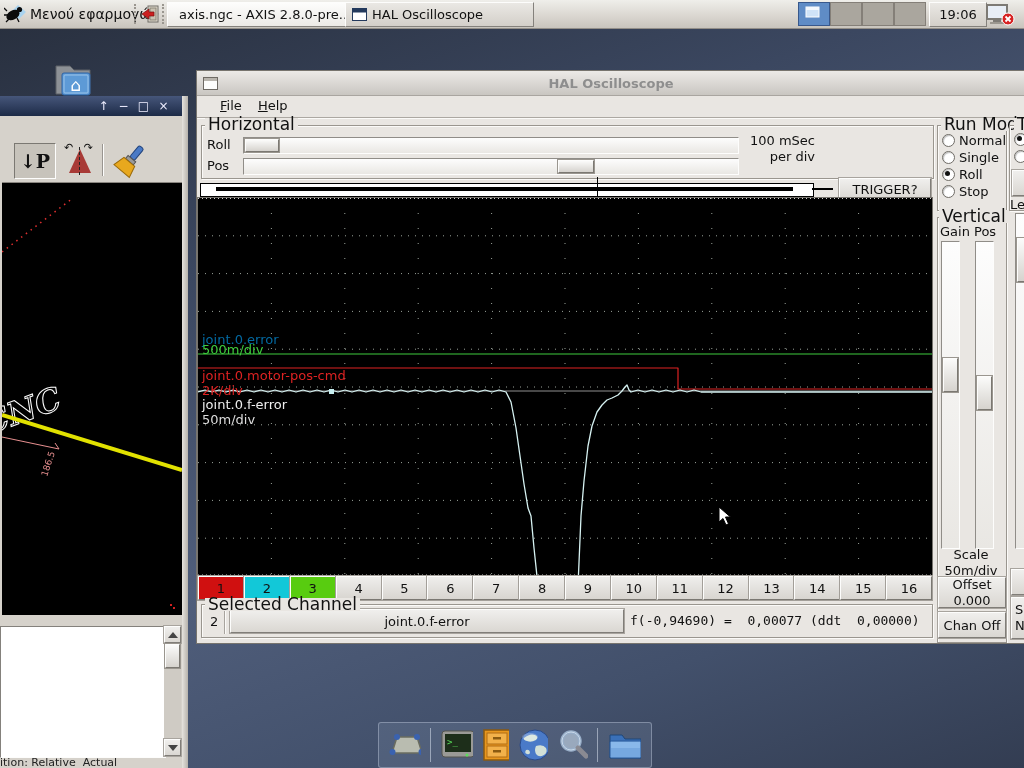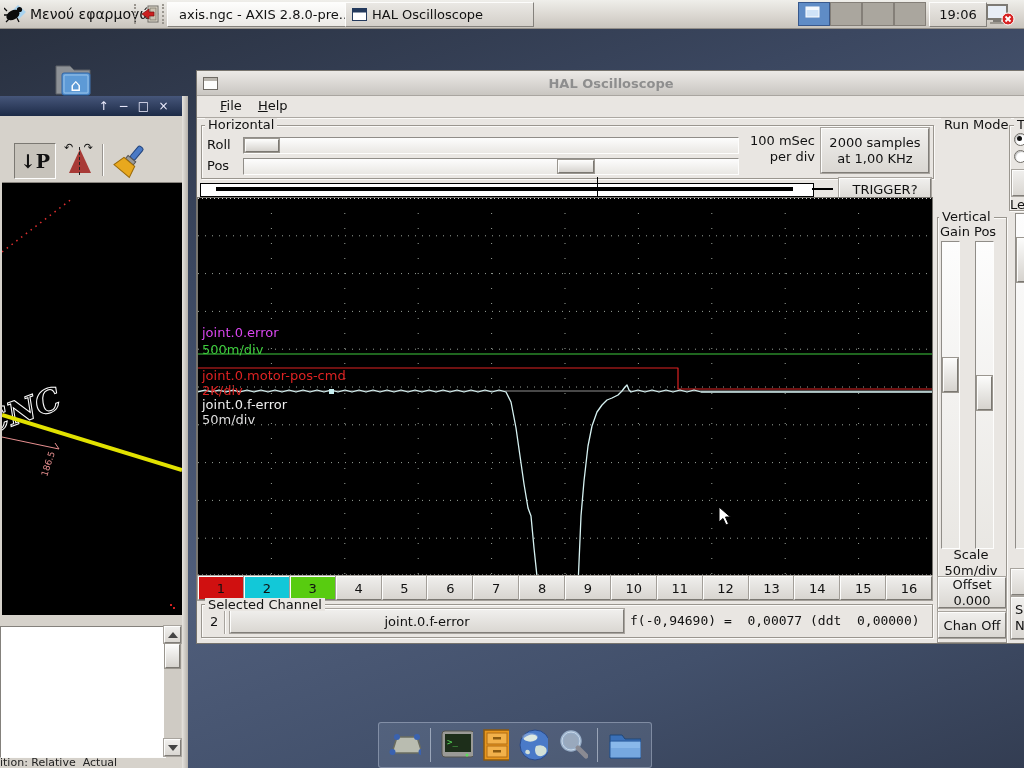--- a/index.html
+++ b/index.html
@@ -3,21 +3,21 @@
 <meta charset="utf-8">
 <title>screenshot</title>
 <style>
   html,body{margin:0;padding:0;}
   #screen{position:relative;width:1024px;height:768px;overflow:hidden;
     font-family:"DejaVu Sans",sans-serif;font-size:13px;color:#111;
     background:linear-gradient(160deg,#272e3c 0%,#3b4760 30%,#505e7b 58%,#42506b 80%,#333d52 100%);}
   .abs{position:absolute;}
   .sunken{background:#fff;border:1px solid;border-color:#84817c #fdfdfc #fdfdfc #84817c;}
   .frame{border:1px solid #9a968f;box-shadow:inset 1px 1px 0 #fbfaf8, 1px 1px 0 #fbfaf8;}
-  .frame-label{position:absolute;background:#e9e6e2;padding:0 3px;line-height:13px;font-size:13px;white-space:nowrap;}
+  .frame-label{position:absolute;background:#e9e6e2;padding:0 3px;line-height:13px;font-size:17px;white-space:nowrap;}
   .btn{display:flex;align-items:center;justify-content:center;text-align:center;
     background:linear-gradient(#f0efed,#dad7d2);border:1px solid;border-color:#fdfdfc #807d78 #807d78 #fdfdfc;
     box-shadow:0 0 0 1px #a8a49e;}
   .trough{background:linear-gradient(#fdfdfd,#e9e7e3);border:1px solid;border-color:#908d88 #fdfdfc #fdfdfc #908d88;}
   .handle{position:absolute;background:linear-gradient(#fbfbfa,#d6d3ce);border:1px solid;border-color:#fdfdfc #7b7872 #7b7872 #fdfdfc;box-shadow:0 0 0 1px #9a968f;}
   .radio{display:inline-block;width:11px;height:11px;border-radius:50%;background:#fff;
     border:1px solid #6f6c66;box-shadow:inset 1px 1px 1px rgba(0,0,0,.25);position:relative;flex:none;}
   .radio.sel::after{content:"";position:absolute;left:2px;top:2px;width:5px;height:5px;border-radius:50%;background:#111;}
   .radio-row{display:flex;align-items:center;gap:4px;height:17px;font-size:13px;white-space:nowrap;}
   .grip{border-left:2px dotted #9a968f;height:20px;}
@@ -193,24 +193,20 @@
       <div class="handle" style="left:1px;top:1px;width:32px;height:11px"></div>
     </div>
     <div class="abs" style="left:10px;top:87px">Pos</div>
     <div class="abs trough" style="left:46px;top:87px;width:494px;height:15px">
       <div class="handle" style="left:314px;top:1px;width:34px;height:11px"></div>
     </div>
     <div class="abs two-line" style="left:538px;top:62px;width:80px;text-align:right">
       <div>100 mSec</div>
       <div>per div</div>
     </div>
-    <div class="abs btn two-line" style="left:624px;top:57px;width:106px;height:43px;flex-direction:column">
-      <div>2000 samples</div>
-      <div>at 1,00 KHz</div>
-    </div>
 
     <div class="abs" style="left:3px;top:112px;width:612px;height:12px;background:#fff;border:1px solid #000">
       <div class="abs" style="left:15px;top:3px;width:577px;height:4px;background:#000"></div>
     </div>
     <div class="abs" style="left:615px;top:117px;width:21px;height:2px;background:#000"></div>
     <div class="abs" style="left:400px;top:106px;width:1px;height:23px;background:#000"></div>
     <div class="abs btn" style="left:642px;top:107px;width:90px;height:20px">
       <span>TRIGGER?</span>
     </div>
 
@@ -235,21 +231,21 @@
           <line x1="0" y1="302.4" x2="734" y2="302.4" stroke="#9aa39a" stroke-width="1" stroke-dasharray="1,6"></line>
           <line x1="0" y1="340.2" x2="734" y2="340.2" stroke="#9aa39a" stroke-width="1" stroke-dasharray="1,6"></line>
           <line x1="0" y1="0.5" x2="734" y2="0.5" stroke="#cfcfcf" stroke-width="1" stroke-dasharray="1,3"></line>
           <line x1="0" y1="377" x2="734" y2="377" stroke="#cfcfcf" stroke-width="1" stroke-dasharray="1,3"></line>
           <line x1="0" y1="156" x2="734" y2="156" stroke="#3ecc3e" stroke-width="1.2"></line>
           <polyline points="0,170 480,170 480,191 734,191" fill="none" stroke="#dd2222" stroke-width="1.2" stroke-linejoin="round"></polyline>
           <line x1="0" y1="193" x2="734" y2="193" stroke="#909090" stroke-width="1"></line>
           <polyline points="0,194 7,192 14,194 21,192 28,194 35,192 42,194 49,192 56,194 63,192 70,194 77,192 84,194 91,192 98,194 105,192 112,194 119,192 126,194 133,192 140,194 147,192 154,194 161,192 168,194 175,192 182,194 189,192 196,194 203,192 210,194 217,192 224,194 231,192 238,194 245,192 252,194 259,192 266,194 273,192 280,194 287,192 294,194 301,192 308,194 313,204 318,230 322,258 326,286 330,310 333,318 336,350 340,388 345,432 361,452 376,432 380,388 383,318 386,283 390,248 394,228 399,214 404,207 409,202 414,200 420,197 424,193 427,189 429,187 431,192 433,194 433,194 440,192 447,194 454,192 461,194 468,192 475,194 482,192 489,194 496,192 503,194 734,194" fill="none" stroke="#d6f2f2" stroke-width="1.3" stroke-linejoin="round"></polyline>
           <rect x="131" y="191" width="5" height="5" fill="#c6eef0"></rect>
         </svg>
-      <div class="trace-label" style="left:4px;top:127px;color:#d946ef">joint.0.error</div>
+      <div class="trace-label" style="left:4px;top:134px;color:#0369a1">joint.0.error</div>
       <div class="trace-label" style="left:4px;top:144px;color:#3ecc3e">500m/div</div>
       <div class="trace-label" style="left:4px;top:170px;color:#dd2222">joint.0.motor-pos-cmd</div>
       <div class="trace-label" style="left:4px;top:185px;color:#dd2222">2K/div</div>
       <div class="trace-label" style="left:4px;top:199px;color:#eee">joint.0.f-error</div>
       <div class="trace-label" style="left:4px;top:214px;color:#ddd">50m/div</div>
     </div>
 
     <div class="abs" style="left:1px;top:505px;width:734px;height:24px;display:flex" id="channel-row">
         <div class="chan-btn" style="background: rgb(208, 16, 16);">1</div>
         <div class="chan-btn" style="background: rgb(18, 200, 216);">2</div>
@@ -272,20 +268,40 @@
     <div class="abs frame" style="left:4px;top:533px;width:730px;height:32px">
       <div class="abs" style="left:8px;top:9px">2</div>
       <div class="abs" style="left:22px;top:3px;height:26px;border-left:1px solid #a8a49e;border-right:1px solid #fbfaf8"></div>
       <div class="abs btn" style="left:28px;top:4px;width:392px;height:22px">
         <span>joint.0.f-error</span>
       </div>
       <div class="abs" style="left:428px;top:8px;font-family:'DejaVu Sans Mono',monospace;font-size:13px;white-space:pre">f(-0,94690) =  0,00077 (ddt  0,00000)</div>
     </div>
     <span class="frame-label" style="left:8px;top:527px">Selected Channel</span>
 
+    <div class="abs frame" style="left:740px;top:54px;width:68px;height:84px">
+      <div id="run-mode-list" style="position:absolute;left:4px;top:6px">
+          <div class="radio-row">
+            <span class="radio"></span>
+            <span>Normal</span>
+          </div>
+          <div class="radio-row">
+            <span class="radio"></span>
+            <span>Single</span>
+          </div>
+          <div class="radio-row">
+            <span class="radio sel"></span>
+            <span>Roll</span>
+          </div>
+          <div class="radio-row">
+            <span class="radio"></span>
+            <span>Stop</span>
+          </div>
+        </div>
+    </div>
     <span class="frame-label" style="left:744px;top:47px">Run Mode</span>
 
     <div class="abs frame" style="left:740px;top:146px;width:68px;height:424px"></div>
     <span class="frame-label" style="left:742px;top:139px">Vertical</span>
     <div class="abs" style="left:743px;top:153px">Gain</div>
     <div class="abs" style="left:777px;top:153px">Pos</div>
     <div class="abs trough" style="left:744px;top:170px;width:17px;height:306px">
       <div class="handle" style="left:1px;top:116px;width:13px;height:32px"></div>
     </div>
     <div class="abs trough" style="left:778px;top:170px;width:17px;height:306px">

